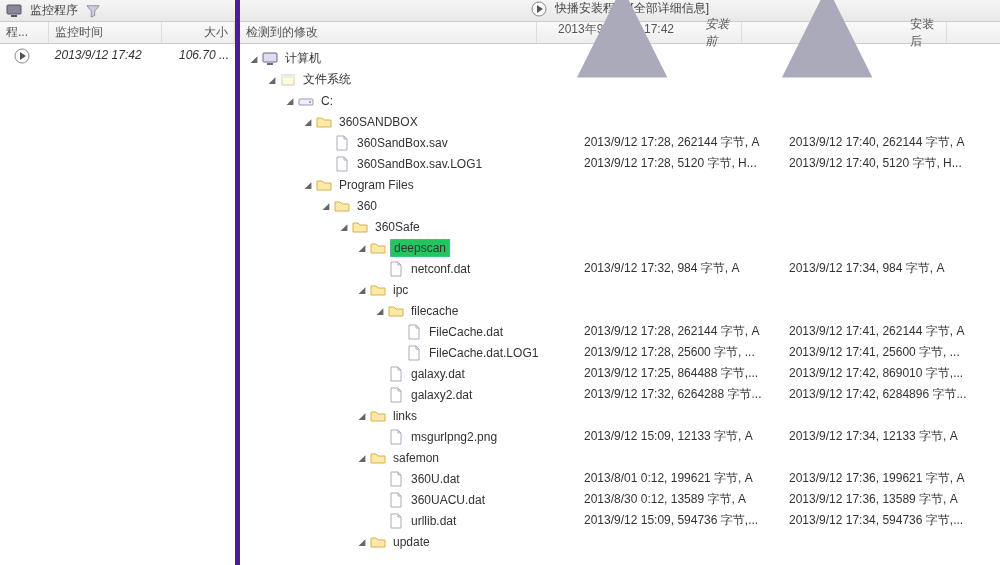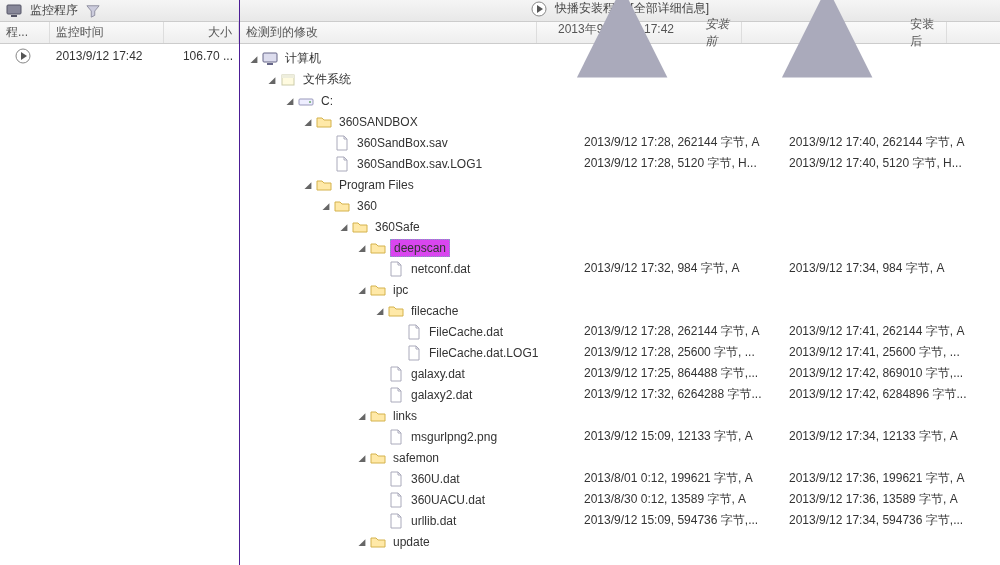--- a/index.html
+++ b/index.html
@@ -1,45 +1,45 @@
 <!DOCTYPE html>
 <html><head>
 <meta charset="utf-8">
 <style>
 * { box-sizing: border-box; margin: 0; padding: 0; }
 body { font-family: "Microsoft YaHei", Tahoma, sans-serif; font-size: 12px; color: #333; background: #fff; width: 1000px; height: 565px; overflow: hidden; }
 .container { display: flex; width: 100%; height: 100%; }
-.left-panel { width: 240px; border-right: 1px solid #4c1d95; }
+.left-panel { width: 240px; border-right: 5px solid #4c1d95; }
 .right-panel { flex: 1; overflow: auto; }
 .panel-header { background: linear-gradient(#f5f5f5, #e8e8e8); border-bottom: 1px solid #ccc; height: 22px; display: flex; align-items: center; padding: 0 6px; gap: 4px; }
 .panel-header.main { justify-content: space-between; flex-direction: column; }
 .panel-title { font-weight: normal; color: #444; }
 .timestamp-header { color: #555; padding-right: 8px; }
 .col-header { background: linear-gradient(#fafafa, #eee); border-bottom: 1px solid #ccc; height: 22px; display: flex; align-items: center; }
 .col-header .col { border-right: 1px solid #ddd; padding: 0 6px; height: 100%; display: flex; align-items: center; gap: 4px; color: #555; }
 .left-cols .c1 { width: 50px; }
 .left-cols .c2 { width: 115px; }
 .left-cols .c3 { width: 75px; text-align: left; justify-content: flex-end; }
 .right-cols .c1 { width: 297px; }
 .right-cols .c2 { width: 205px; font-style: italic; }
 .right-cols .c3 { width: 205px; }
-.left-row { display: flex; align-items: center; height: 24px; padding: 4px 0; }
+.left-row { display: flex; height: 24px; padding: 4px 0; font-style: italic; }
 .left-row .c1 { width: 50px; display: flex; justify-content: center; }
 .left-row .c2 { width: 115px; padding: 0 6px; }
 .left-row .c3 { width: 75px; padding: 0 6px; text-align: right; }
 .tree { padding: 4px 0; }
 .tree-row { display: flex; align-items: center; height: 21px; white-space: nowrap; }
 .tree-label-cell { width: 340px; display: flex; align-items: center; overflow: hidden; }
 .tree-data { width: 205px; padding: 0 4px; overflow: hidden; text-overflow: ellipsis; }
 .indent { display: inline-block; }
 .expander { width: 12px; height: 12px; display: inline-flex; align-items: center; justify-content: center; color: #666; font-size: 9px; cursor: pointer; margin-right: 2px; }
 .expander.none { visibility: hidden; }
 .icon { width: 16px; height: 16px; display: inline-flex; align-items: center; justify-content: center; margin-right: 4px; flex-shrink: 0; }
 .node-label { padding: 1px 3px; }
-.node-label.sel { background: #d946ef; border: 1px dotted #7ab; }
+.node-label.sel { background: #22c55e; border: 1px dotted #7ab; }
 .funnel { width: 14px; height: 14px; margin-left: 4px; }
 </style>
 </head>
 <body>
 
 <div class="container">
   <div class="left-panel">
     <div class="panel-header">
       <span class="icon">
         <svg viewBox="0 0 16 16">

